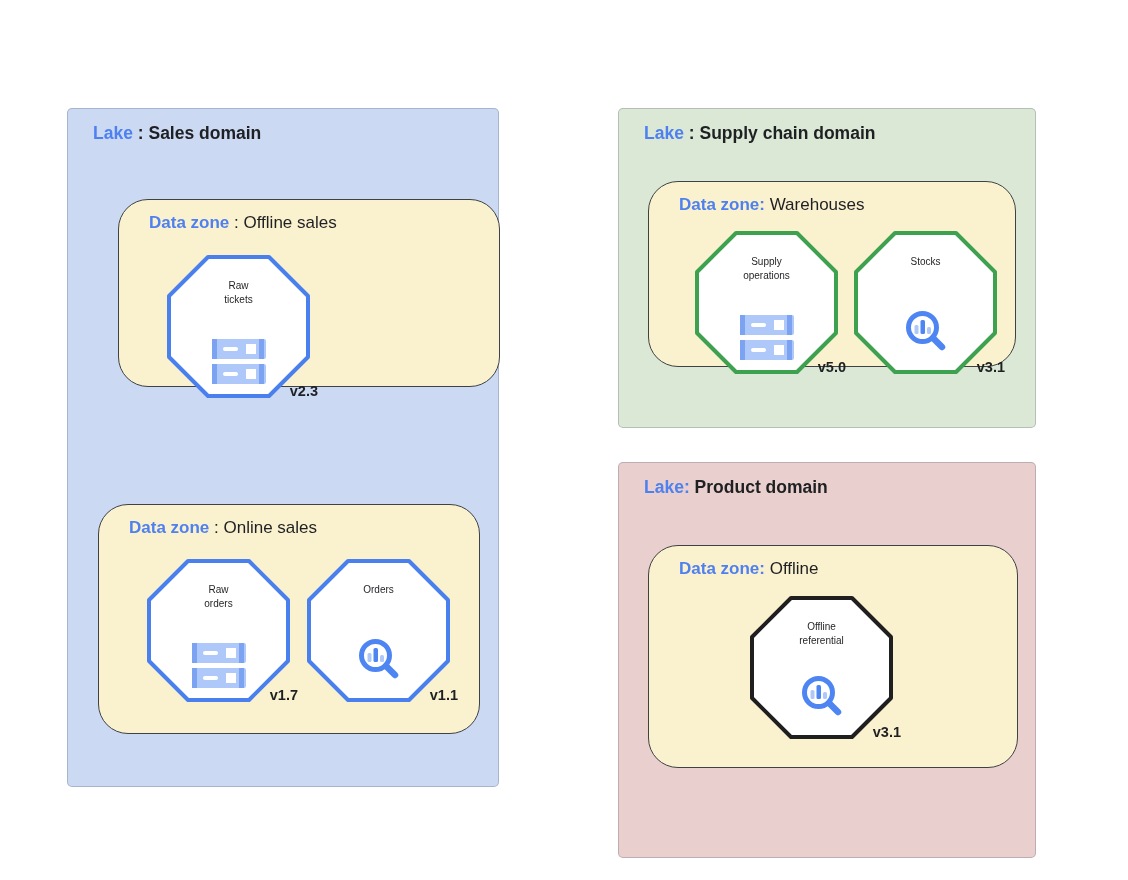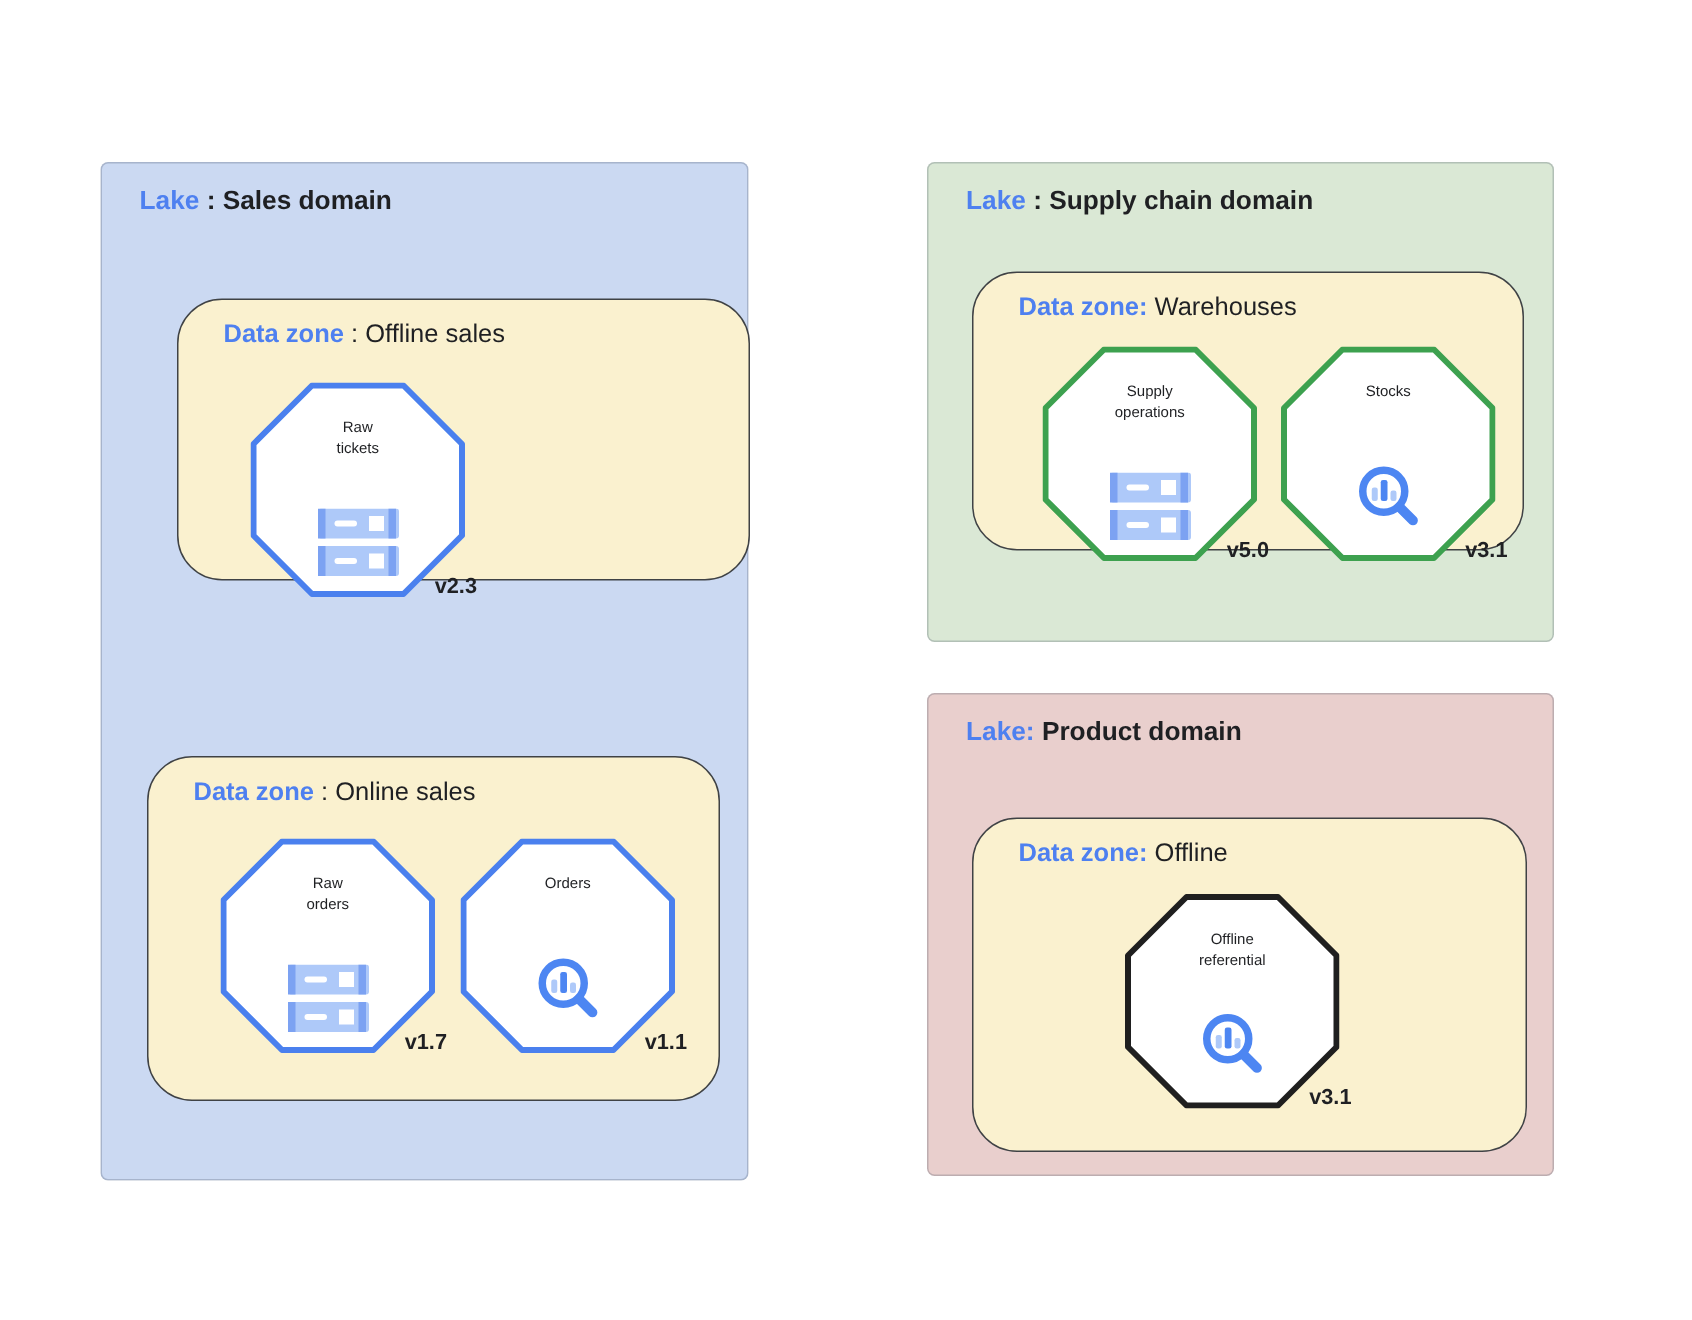--- a/index.html
+++ b/index.html
@@ -13,21 +13,21 @@
     color: var(--text-black, #1f2023);
     overflow: hidden;
   }
   .lake {
     position: absolute;
     border-radius: 5px;
     border: 1px solid rgba(60, 70, 90, 0.25);
   }
   .lake-sales   { left: 67px;  top: 108px; width: 432px; height: 679px; background: var(--lake-sales-bg); }
   .lake-supply  { left: 618px; top: 108px; width: 418px; height: 320px; background: var(--lake-supply-bg); }
-  .lake-product { left: 618px; top: 462px; width: 418px; height: 322px; background: var(--lake-product-bg); }
+  .lake-product { left: 618px; top: 462px; width: 418px; height: 396px; background: var(--lake-product-bg); }
 
   .hdr { position: absolute; white-space: nowrap; }
   .lake-hdr { left: 25px; top: 14px; font-size: 17.5px; font-weight: 700; }
   .zone-hdr { left: 30px; top: 13px; font-size: 17px; }
   .hdr .blue { color: var(--label-blue); font-weight: 700; }
   .hdr .sep  { white-space: pre; color: var(--text-black); }
   .lake-hdr .sep  { font-weight: 700; }
   .lake-hdr .dark { color: var(--text-black); font-weight: 700; }
   .zone-hdr .dark { color: var(--text-black); font-weight: 400; }
 

